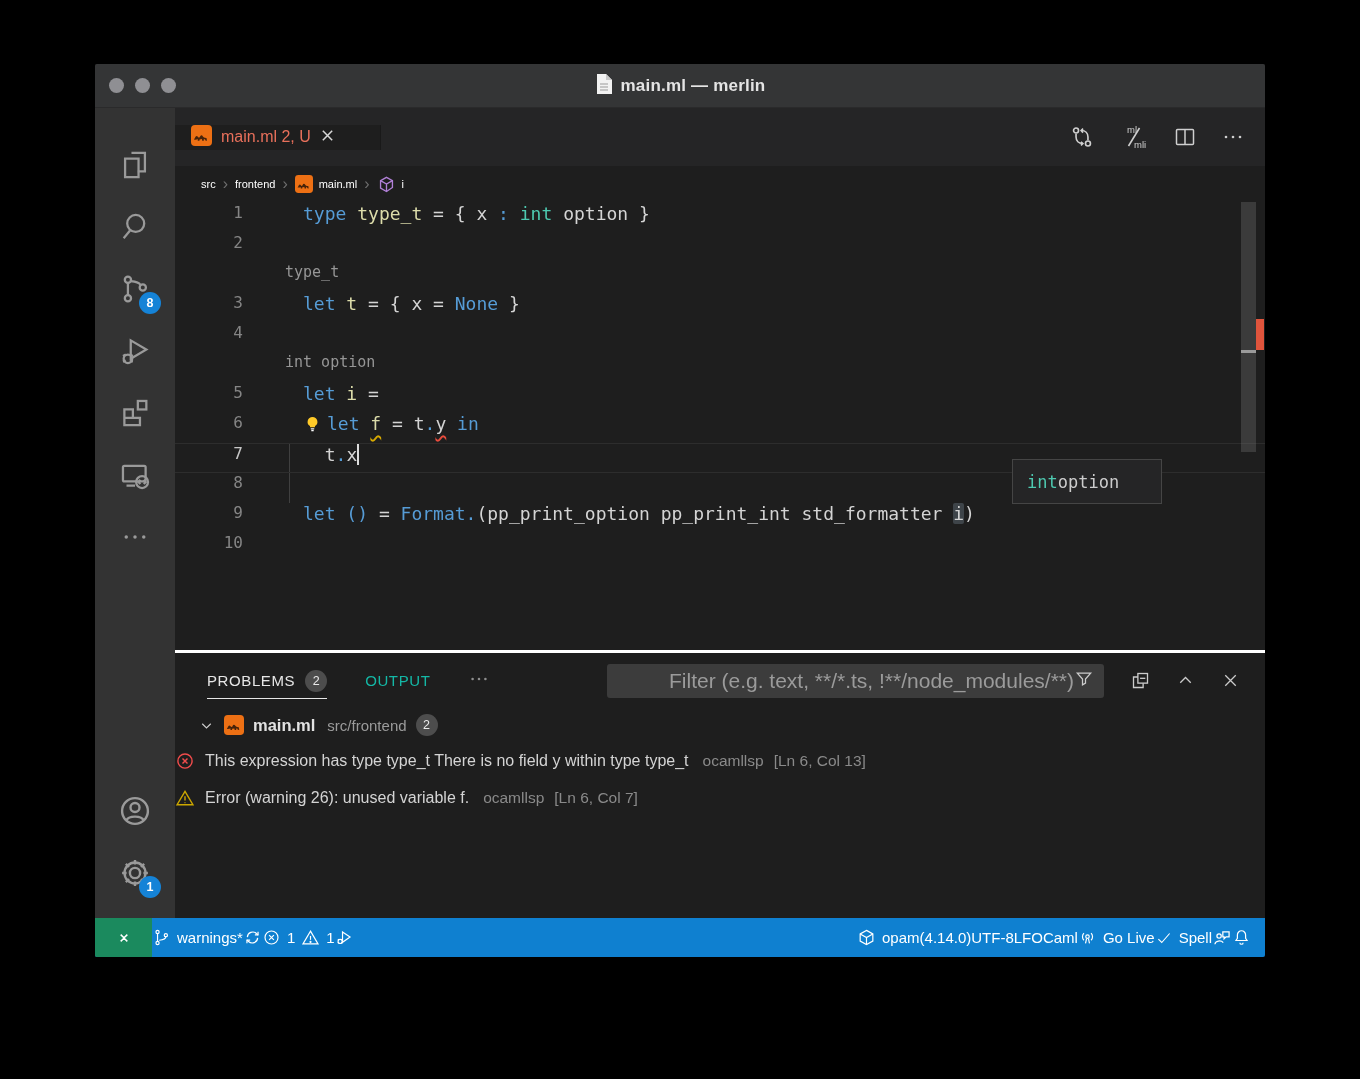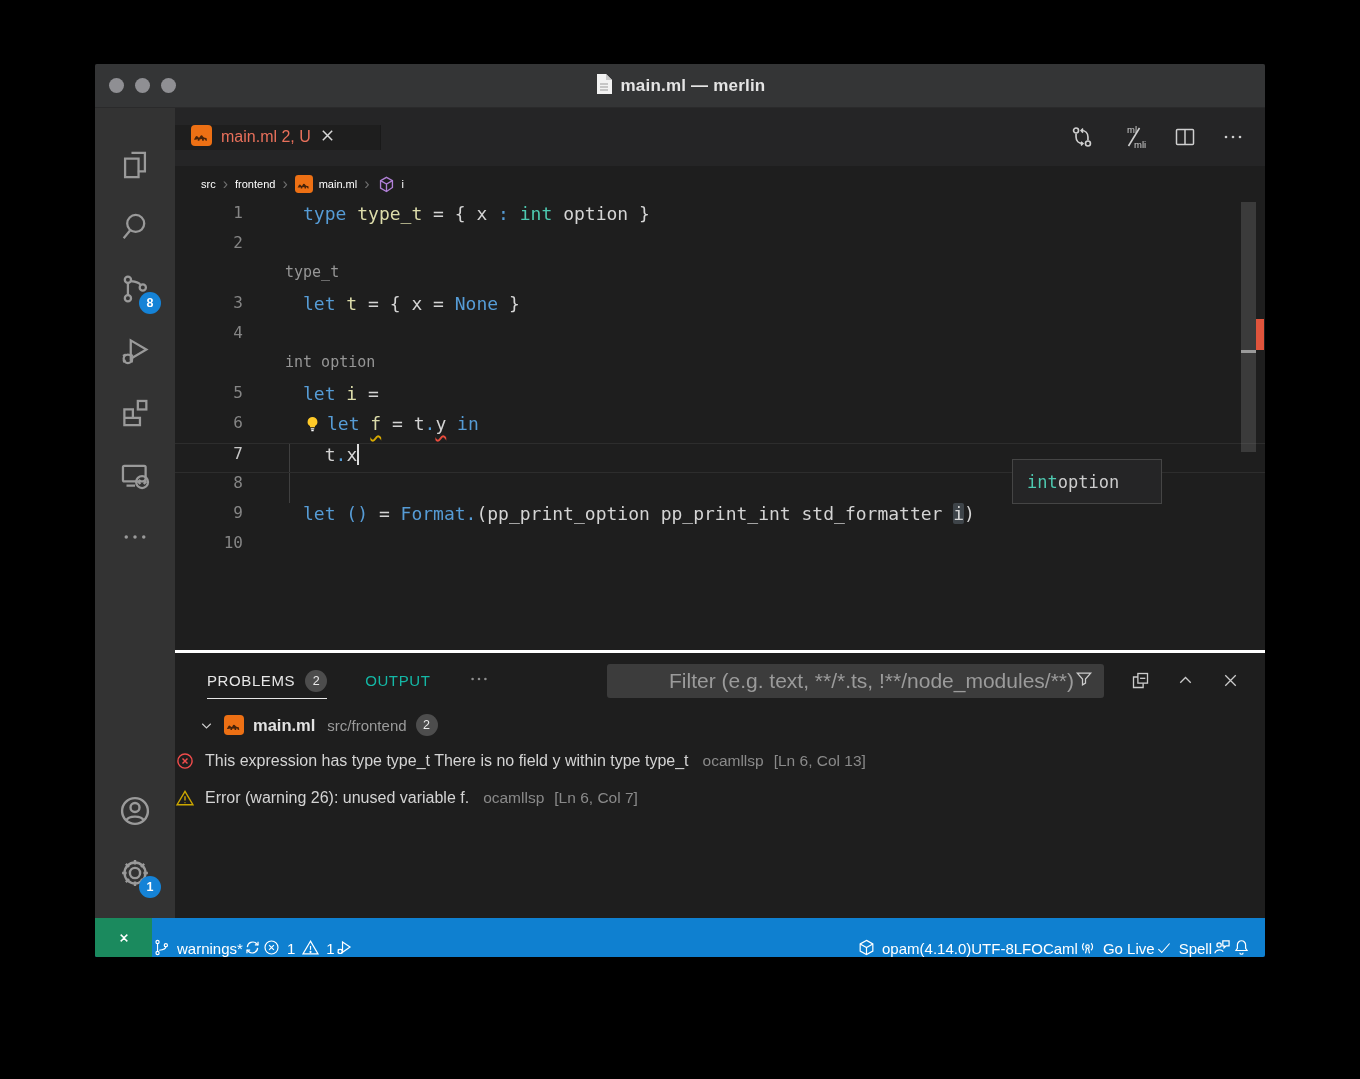--- a/index.html
+++ b/index.html
@@ -91,21 +91,21 @@
   .group-file { color:#e2e2e2; font-size:16.5px; font-weight:600; }
   .group-path { color:#9b9b9b; font-size:15px; margin-left:3px; }
   .problem-row { height:37px; display:flex; align-items:center; gap:10px; cursor:pointer; }
   .pmsg { color:#d4d4d4; font-size:16px; }
   .psrc { color:#8a8a8a; font-size:15.5px; margin-left:4px; }
   .ploc { color:#8a8a8a; font-size:15.5px; }
 
   
   .statusbar { flex:0 0 39px; background:#0f80d0; display:flex; align-items:stretch; color:#fff; font-size:15px; }
   .remoteblock { width:57px; background:#1b8a5e; display:flex; align-items:center; justify-content:center; cursor:pointer; }
-  .sitem { display:flex; align-items:flex-end; gap:6px; padding:0 0; cursor:pointer; white-space:nowrap; }
+  .sitem { display:flex; align-items:center; gap:6px; padding:0 0; cursor:pointer; white-space:nowrap; }
   .sitem svg { stroke:#fff; fill:none; stroke-width:1.5; }
   .sspacer { flex:1; }
   .statusbar .pad-r { padding-right:14px; }
 </style>
 </head>
 <body>
 
 <div class="window">
 
   <div class="titlebar">

